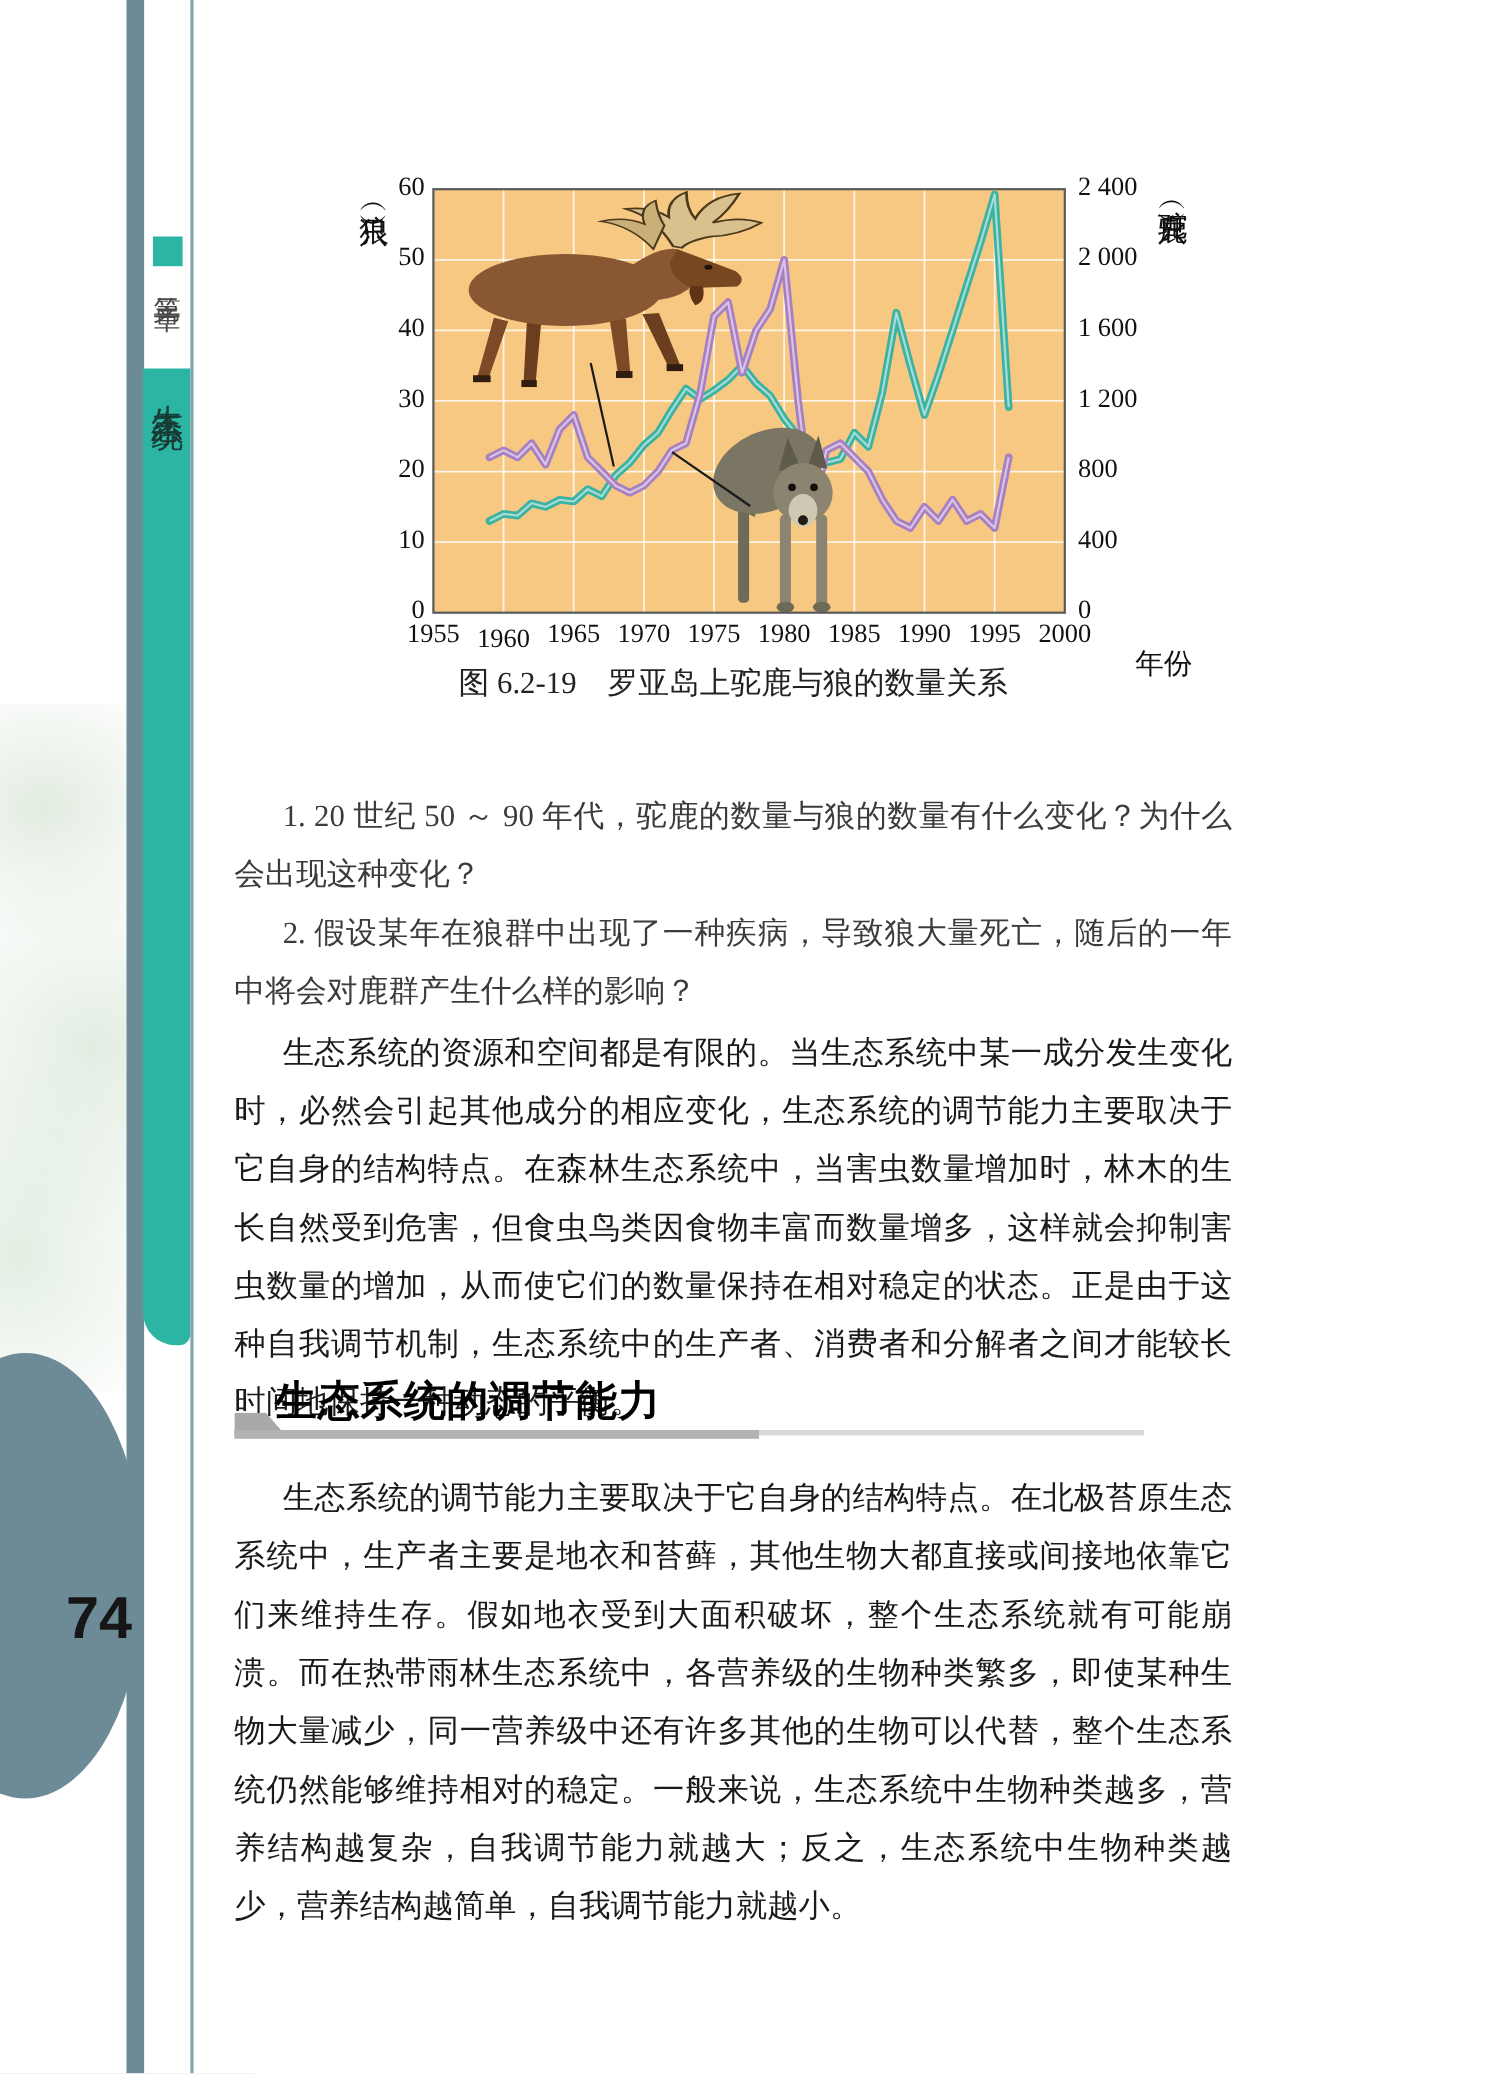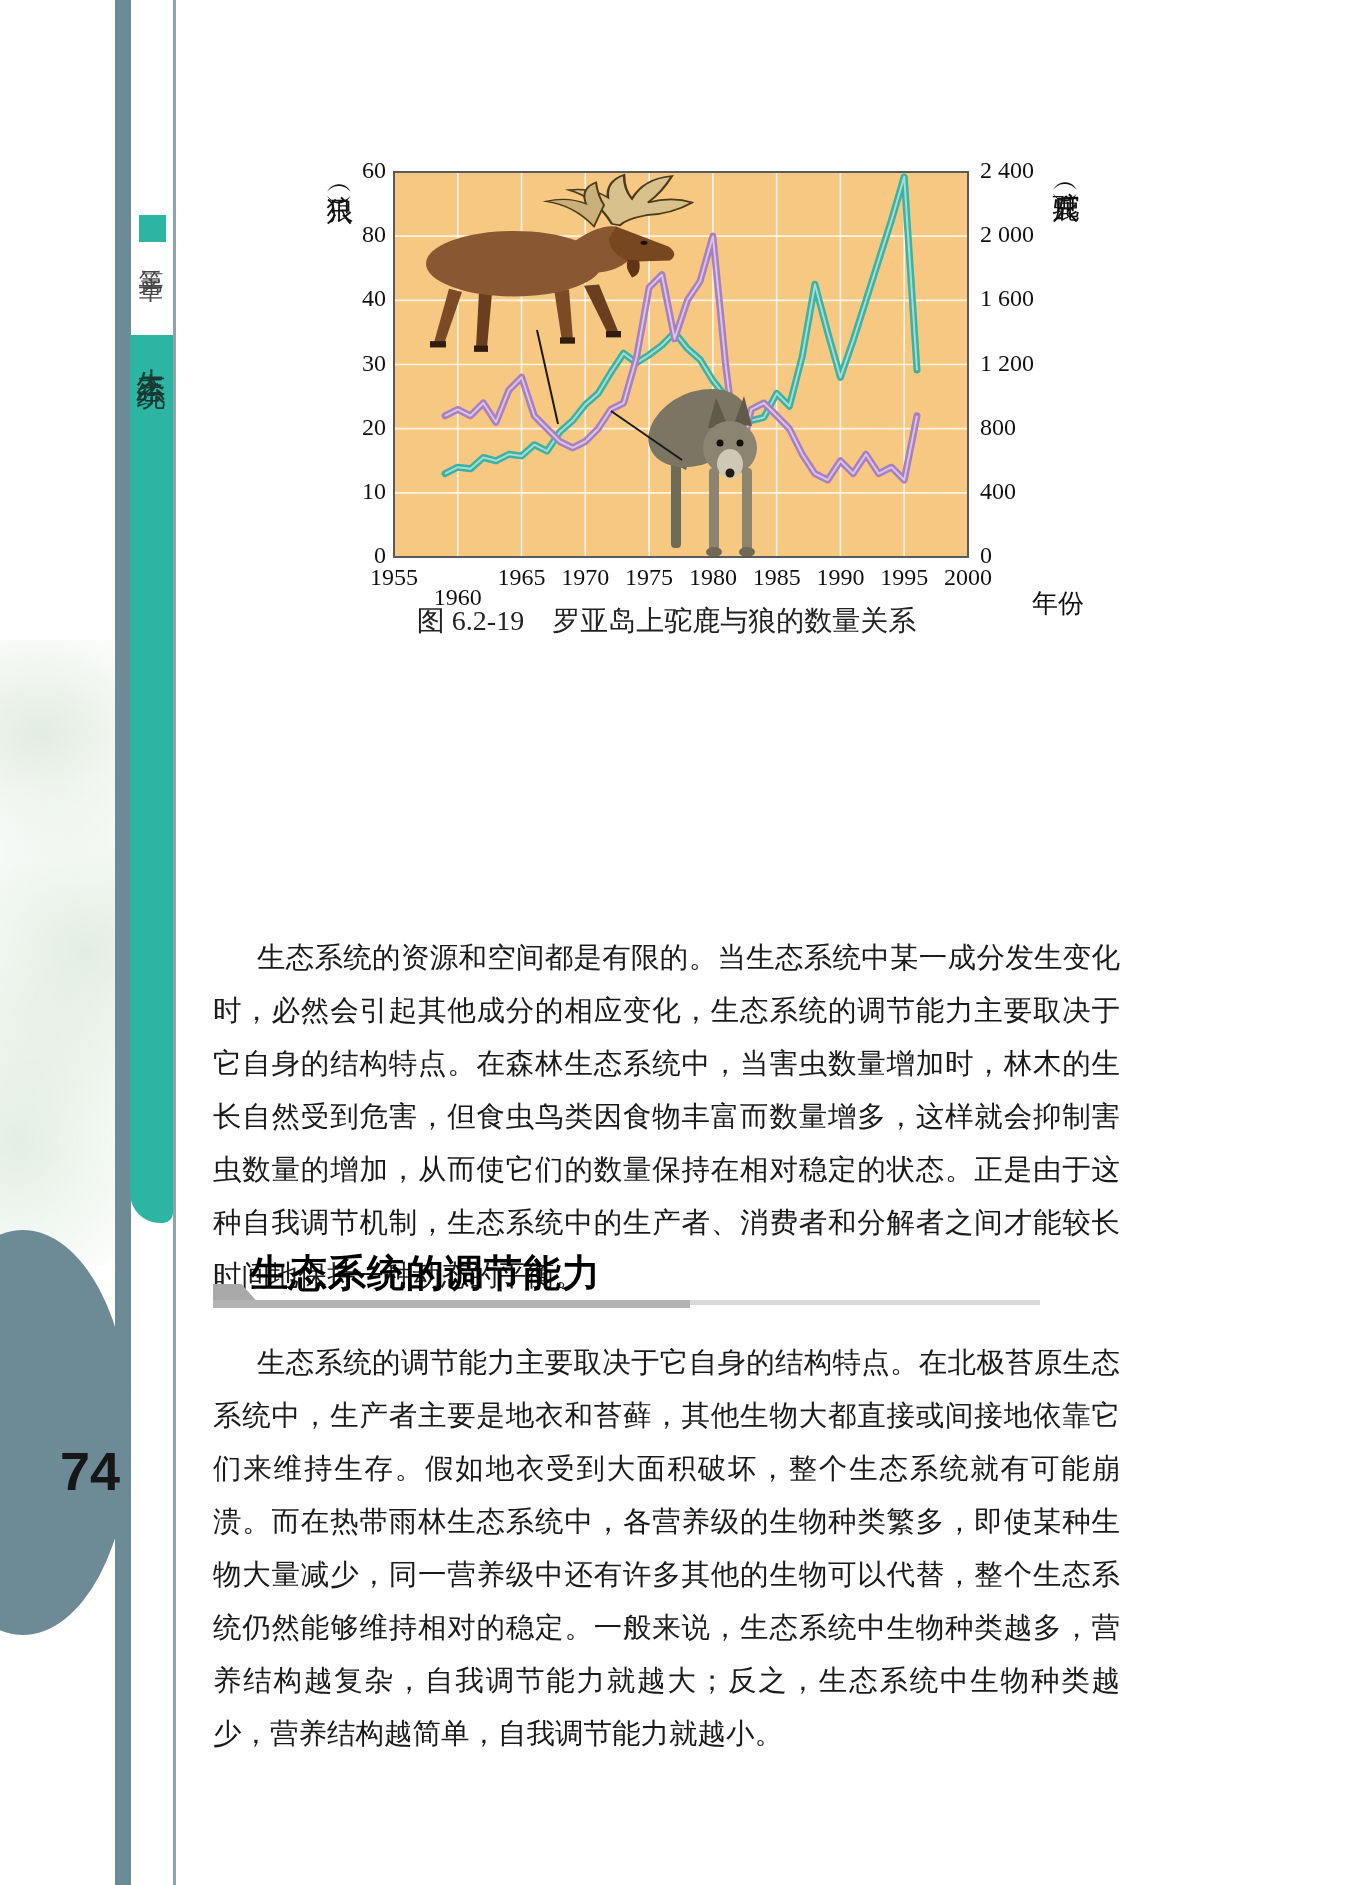--- a/index.html
+++ b/index.html
@@ -150,49 +150,53 @@
     </svg>
 
     <div class="axis-label-left">狼（只）</div>
     <div class="axis-label-right">驼鹿（只）</div>
     <div id="left-ticks">
         <span class="tick ltick" style="left: 70px; top: 413px;">0</span>
         <span class="tick ltick" style="left: 70px; top: 348.833px;">10</span>
         <span class="tick ltick" style="left: 70px; top: 284.667px;">20</span>
         <span class="tick ltick" style="left: 70px; top: 220.5px;">30</span>
         <span class="tick ltick" style="left: 70px; top: 156.333px;">40</span>
-        <span class="tick ltick" style="left: 70px; top: 92.1667px;">80</span>
+        <span class="tick ltick" style="left: 70px; top: 92.1667px;">50</span>
         <span class="tick ltick" style="left: 70px; top: 28px;">60</span>
       </div>
     <div id="right-ticks">
         <span class="tick rtick" style="left: 730px; top: 413px;">0</span>
         <span class="tick rtick" style="left: 730px; top: 348.833px;">400</span>
         <span class="tick rtick" style="left: 730px; top: 284.667px;">800</span>
         <span class="tick rtick" style="left: 730px; top: 220.5px;">1 200</span>
         <span class="tick rtick" style="left: 730px; top: 156.333px;">1 600</span>
         <span class="tick rtick" style="left: 730px; top: 92.1667px;">2 000</span>
         <span class="tick rtick" style="left: 730px; top: 28px;">2 400</span>
       </div>
     <div id="x-ticks">
         <span class="tick xtick" style="left: 104px; top: 435px;">1955</span>
-        <span class="tick xtick" style="left: 167.778px; top: 455px;">1960</span>
+        <span class="tick xtick" style="left: 167.778px; top: 439px;">1960</span>
         <span class="tick xtick" style="left: 231.556px; top: 435px;">1965</span>
         <span class="tick xtick" style="left: 295.333px; top: 435px;">1970</span>
         <span class="tick xtick" style="left: 359.111px; top: 435px;">1975</span>
         <span class="tick xtick" style="left: 422.889px; top: 435px;">1980</span>
         <span class="tick xtick" style="left: 486.667px; top: 435px;">1985</span>
         <span class="tick xtick" style="left: 550.444px; top: 435px;">1990</span>
         <span class="tick xtick" style="left: 614.222px; top: 435px;">1995</span>
         <span class="tick xtick" style="left: 678px; top: 435px;">2000</span>
       </div>
     <div class="x-axis-title">年份</div>
   </div>
 
   <div class="caption">图 6.2-19　罗亚岛上驼鹿与狼的数量关系</div>
 
+  <div class="questions">
+    <p class="q">1. 20 世纪 50 ～ 90 年代，驼鹿的数量与狼的数量有什么变化？为什么会出现这种变化？</p>
+    <p class="q">2. 假设某年在狼群中出现了一种疾病，导致狼大量死亡，随后的一年中将会对鹿群产生什么样的影响？</p>
+  </div>
 
   <p class="bodyp p1">生态系统的资源和空间都是有限的。当生态系统中某一成分发生变化时，必然会引起其他成分的相应变化，生态系统的调节能力主要取决于它自身的结构特点。在森林生态系统中，当害虫数量增加时，林木的生长自然受到危害，但食虫鸟类因食物丰富而数量增多，这样就会抑制害虫数量的增加，从而使它们的数量保持在相对稳定的状态。正是由于这种自我调节机制，生态系统中的生产者、消费者和分解者之间才能较长时间地保持一种动态的平衡。</p>
 
   <div class="section-head">
     <div class="head-trapezoid"></div>
     <div class="head-bar"></div>
     <div class="head-line"></div>
     <h2>生态系统的调节能力</h2>
   </div>
 

